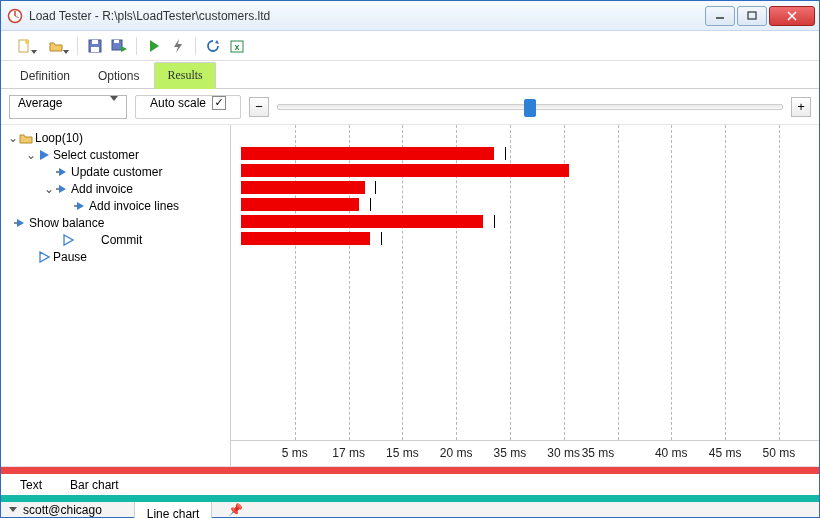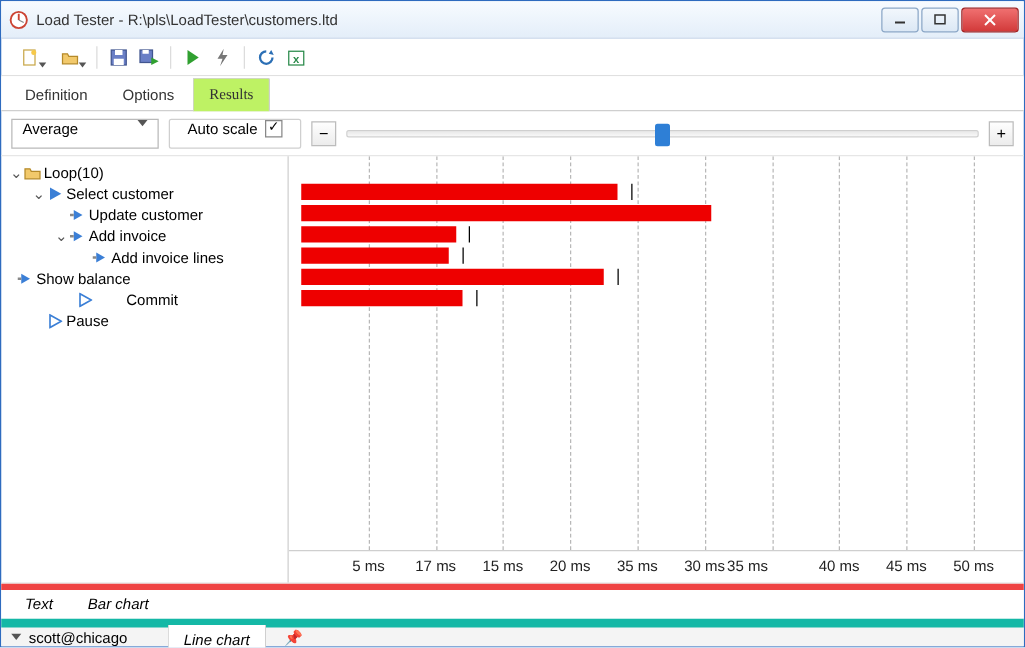--- a/index.html
+++ b/index.html
@@ -228,23 +228,22 @@
     position: absolute;
     width: 1px; height: 13px;
     background: #000;
   }
   
   .tabs-bottom {
     height: 28px;
     display: flex;
     align-items: flex-start;
     padding-left: 6px;
-    border-top: 5px solid #ef4444;
+    border-top: 7px solid #ef4444;
     background: #fff;
-    font-style: italic;
   }
   .btab {
     padding: 5px 12px;
     border: 1px solid transparent;
     border-top: none;
     margin-right: 2px;
     position: relative;
     top: -1px;
   }
   .btab.active {

